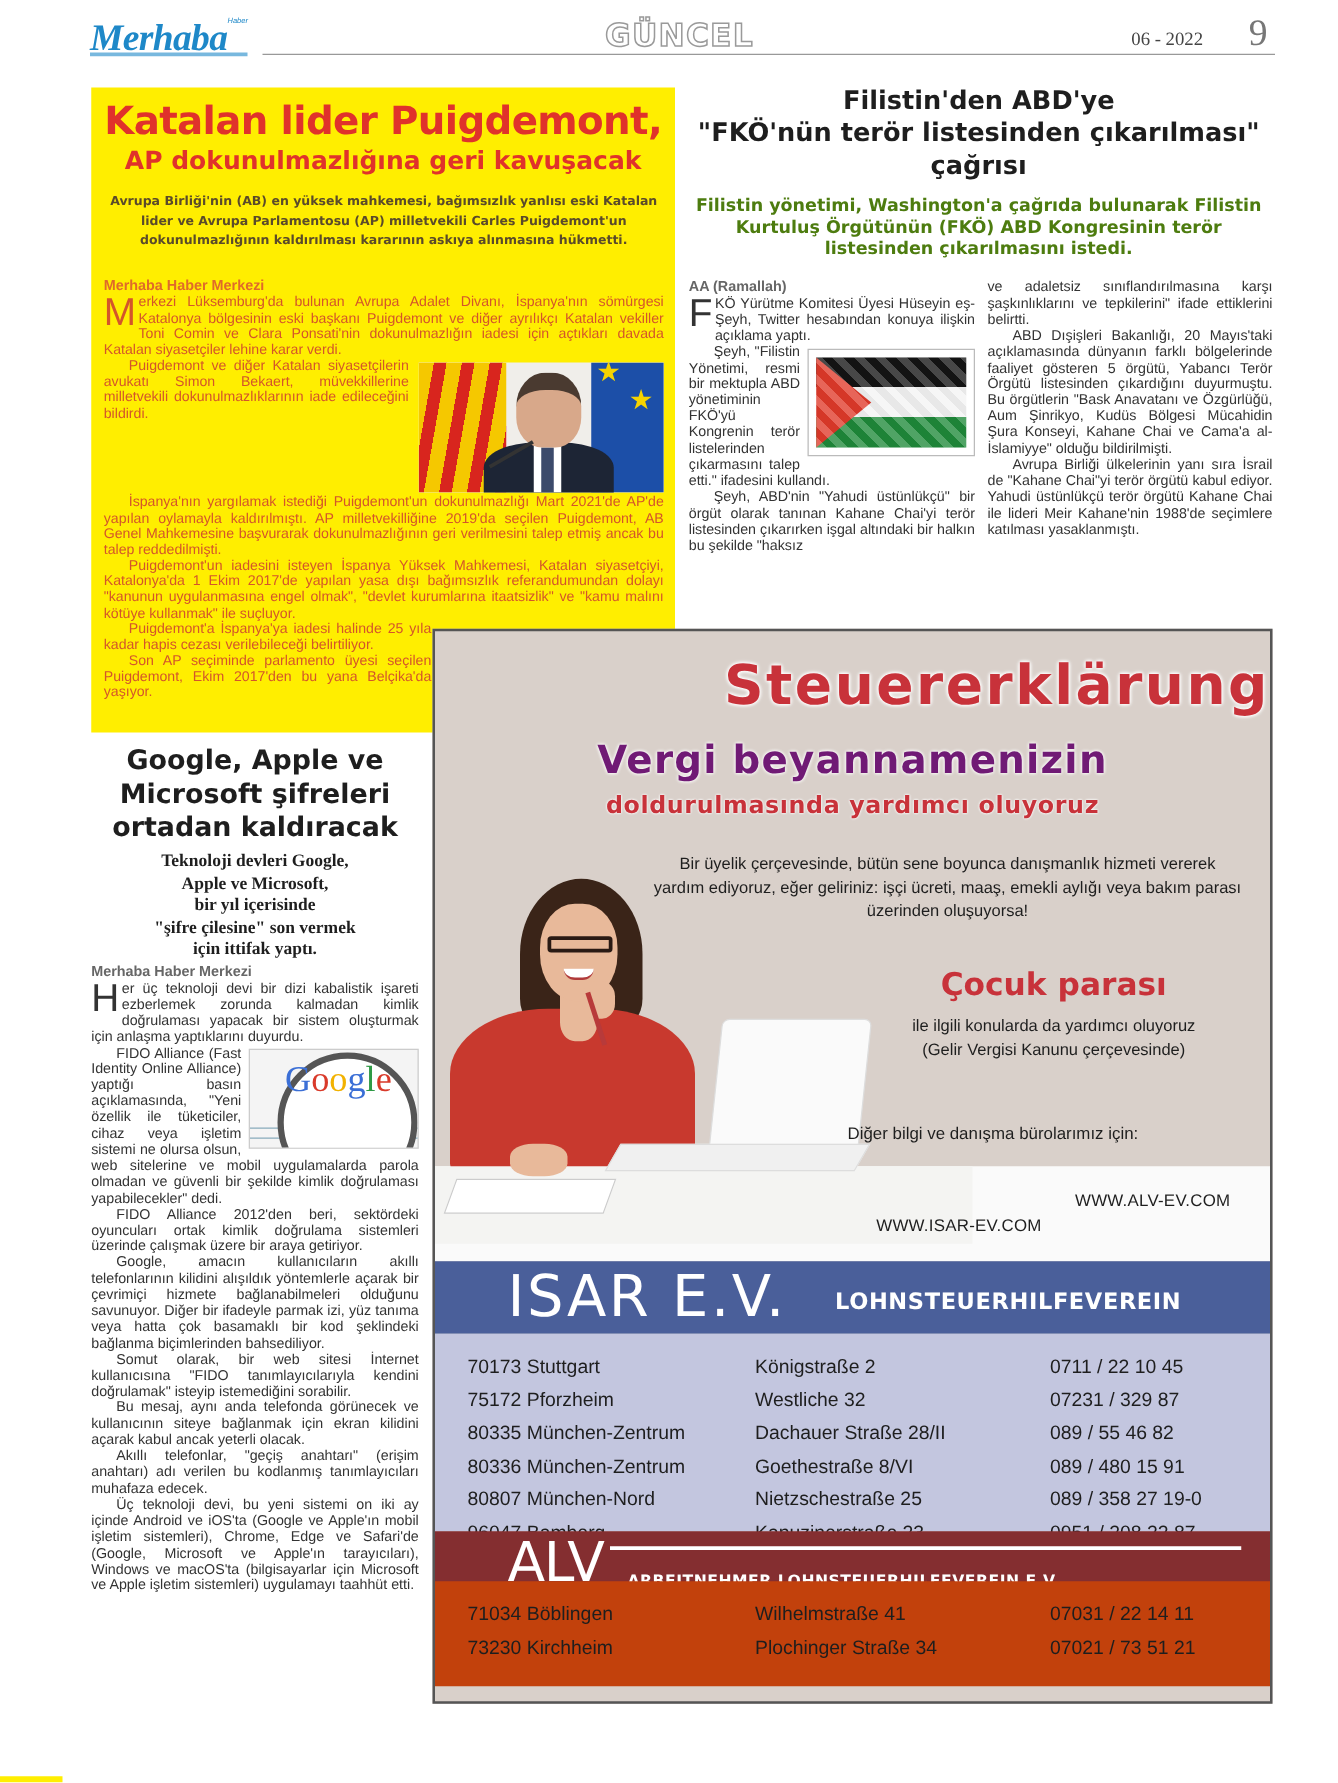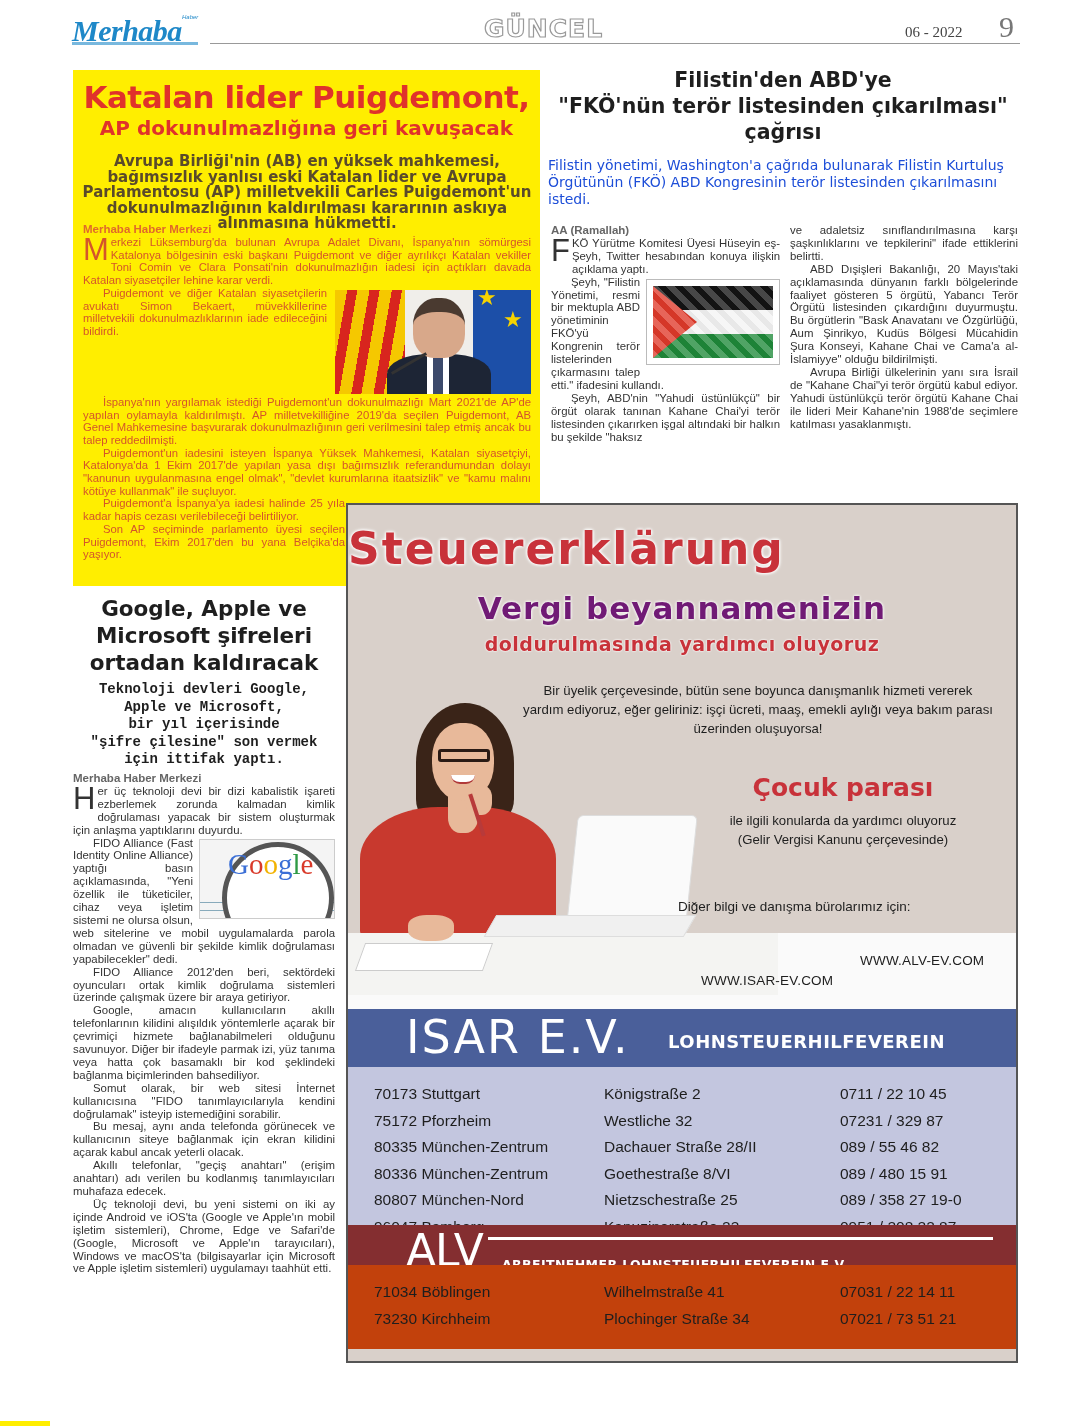--- a/index.html
+++ b/index.html
@@ -12,71 +12,71 @@
   .masthead-bar { position: absolute; left: 72px; top: 42px; width: 126px; height: 3px; background: #1e88c8; opacity: .6; }
   .header-rule { position: absolute; left: 210px; top: 43px; width: 810px; height: 1px; background: #999; }
   .section-name { position: absolute; left: 484px; top: 14px; font-family: "DejaVu Sans", sans-serif; font-weight: bold; font-size: 25px; color: #fff; -webkit-text-stroke: 1.2px #9a9a9a; letter-spacing: 1px; }
   .issue-date { position: absolute; left: 905px; top: 24px; font-family: "Liberation Serif", serif; font-size: 15px; color: #444; }
   .page-num { position: absolute; left: 999px; top: 10px; font-family: "Liberation Serif", serif; font-size: 30px; color: #777; }
 
   
   .yellow-box { position: absolute; left: 73px; top: 70px; width: 467px; height: 516px; background: #ffee00; }
   .a1-title { position: absolute; left: 0; top: 10px; width: 467px; text-align: center; font-family: "DejaVu Sans", sans-serif; font-weight: bold; font-size: 31px; color: #e0322b; letter-spacing: -0.5px; line-height: 34px; }
   .a1-sub { position: absolute; left: 0; top: 46px; width: 467px; text-align: center; font-family: "DejaVu Sans", sans-serif; font-weight: bold; font-size: 20px; color: #e0322b; line-height: 24px; }
-  .a1-lede { position: absolute; left: 8px; top: 84px; width: 452px; text-align: center; font-family: "DejaVu Sans", sans-serif; font-weight: bold; font-size: 15px; color: #5a4a2a; line-height: 15.5px; }
+  .a1-lede { position: absolute; left: 8px; top: 84px; width: 452px; text-align: center; font-family: "DejaVu Sans", sans-serif; font-weight: bold; font-size: 10px; color: #5a4a2a; line-height: 15.5px; }
   .a1-byline { position: absolute; left: 10px; top: 153px; font-weight: bold; font-size: 11.5px; color: #e06a2a; }
   .a1-body { position: absolute; left: 10px; top: 166px; width: 448px; font-size: 11.3px; line-height: 12.7px; color: #d4552a; text-align: justify; }
   .a1-body p { text-indent: 20px; }
   .a1-body p.first { text-indent: 0; }
   .dropcap { float: left; font-size: 31px; line-height: 26px; margin-right: 2px; margin-top: 1px; color: #d4552a; }
   .photo-puig { float: right; width: 196px; height: 104px; margin: 3px 0 2px 8px; position: relative; overflow: hidden; background: #f0eeea; }
   .photo-puig .flag-cat { position: absolute; left: 0; top: 0; width: 70px; height: 104px; background: repeating-linear-gradient(100deg, #f5c800 0 12px, #d8251e 12px 22px); }
   .photo-puig .flag-eu { position: absolute; right: 0; top: 0; width: 58px; height: 104px; background: #1c4fa8; }
   .photo-puig .star { position: absolute; color: #f6d300; font-size: 22px; }
   .photo-puig .person-head { position: absolute; left: 78px; top: 8px; width: 52px; height: 60px; border-radius: 45% 45% 40% 40%; background: #d8a88a; border-top: 14px solid #4a3a30; }
   .photo-puig .person-body { position: absolute; left: 52px; top: 64px; width: 104px; height: 50px; border-radius: 40% 40% 0 0; background: #1d2535; }
   .photo-puig .shirt { position: absolute; left: 92px; top: 64px; width: 22px; height: 40px; background: #fff; }
   .photo-puig .tie { position: absolute; left: 98px; top: 68px; width: 10px; height: 36px; background: #3c4a6b; }
   .photo-puig .mic { position: absolute; left: 54px; top: 72px; width: 40px; height: 3px; background: #333; transform: rotate(-30deg); }
   .a1-tail { clear: both; }
   .a1-narrow { width: 262px; }
 
   
   .a2-title { position: absolute; left: 548px; top: 67px; width: 470px; text-align: center; font-family: "DejaVu Sans", sans-serif; font-weight: bold; font-size: 20.5px; line-height: 26px; color: #1e1e1e; }
-  .a2-lede { position: absolute; left: 548px; top: 157px; width: 470px; font-family: "DejaVu Sans", sans-serif; font-weight: normal; font-size: 14px; line-height: 17px; color: #1d4ed8; }
+  .a2-lede { position: absolute; left: 548px; top: 157px; width: 470px; text-align: center; font-family: "DejaVu Sans", sans-serif; font-weight: bold; font-size: 14px; line-height: 17px; color: #4d7c0f; }
   .col { position: absolute; font-size: 11.4px; line-height: 12.9px; color: #333; text-align: justify; }
   .col p { text-indent: 20px; }
   .col p.first { text-indent: 0; }
   .byline { font-weight: bold; color: #666; font-size: 11.5px; }
   .a2-col1 { left: 551px; top: 224px; width: 229px; }
   .a2-col2 { left: 790px; top: 224px; width: 228px; }
   .dropcap-dark { float: left; font-size: 31px; line-height: 26px; margin-right: 2px; margin-top: 1px; color: #333; }
   .flag-ps { float: right; width: 134px; height: 86px; margin: 3px 0 2px 6px; border: 1px solid #bbb; padding: 6px; background: #fff; }
   .flag-ps-inner { position: relative; width: 100%; height: 100%; background: linear-gradient(#141414 0 33%, #f4f4f4 33% 66%, #1f8a3a 66% 100%); }
   .flag-ps-inner::before { content: ""; position: absolute; left: 0; top: 0; width: 0; height: 0; border-top: 36px solid transparent; border-bottom: 36px solid transparent; border-left: 44px solid #e03a2a; }
   .flag-ps-inner::after { content: ""; position: absolute; inset: 0; background: repeating-linear-gradient(45deg, rgba(255,255,255,0.22) 0 6px, rgba(0,0,0,0.05) 6px 12px); }
 
   
   .a3-title { position: absolute; left: 68px; top: 595px; width: 272px; text-align: center; font-family: "DejaVu Sans", sans-serif; font-weight: bold; font-size: 21.5px; line-height: 27px; color: #1e1e1e; }
-  .a3-lede { position: absolute; left: 68px; top: 681px; width: 272px; text-align: center; font-family: Liberation Mono, monospace; font-weight: bold; font-size: 14px; line-height: 17.5px; color: #1e1e1e; }
+  .a3-lede { position: absolute; left: 68px; top: 681px; width: 272px; text-align: center; font-family: Liberation Serif, serif; font-weight: bold; font-size: 14px; line-height: 17.5px; color: #1e1e1e; }
   .a3-col { left: 73px; top: 772px; width: 262px; }
   .google-img { float: right; width: 136px; height: 80px; margin: 2px 0 2px 6px; border: 1px solid #ccc; background: #f4f4f4; position: relative; overflow: hidden; }
   .google-lens { position: absolute; left: 22px; top: 2px; width: 112px; height: 112px; border-radius: 50%; border: 5px solid #555; background: #fff; }
   .google-word { position: absolute; left: 28px; top: 18px; font-family: "Liberation Serif", serif; font-size: 29px; }
   .google-word span:nth-child(1){color:#3b6fd6}
   .google-word span:nth-child(2){color:#d93a2a}
   .google-word span:nth-child(3){color:#f2b200}
   .google-word span:nth-child(4){color:#3b6fd6}
   .google-word span:nth-child(5){color:#2e9a45}
   .google-word span:nth-child(6){color:#d93a2a}
   .google-line { position: absolute; left: 0; width: 136px; height: 1px; background: #8ab; }
 
   
   .ad { position: absolute; left: 346px; top: 503px; width: 672px; height: 860px; border: 2px solid #555; background: #d9d0ca; overflow: hidden; }
-  .ad-title { position: absolute; left: 0; top: 18px; width: 100%; text-align: left; font-family: "DejaVu Sans", sans-serif; font-weight: bold; font-size: 44px; letter-spacing: 2px; color: #c8323a; text-shadow: 0 0 3px #fff, 0 0 3px #fff, 0 0 4px #fff; }
+  .ad-title { position: absolute; left: 0; top: 18px; width: 100%; text-align: right; font-family: "DejaVu Sans", sans-serif; font-weight: bold; font-size: 44px; letter-spacing: 2px; color: #c8323a; text-shadow: 0 0 3px #fff, 0 0 3px #fff, 0 0 4px #fff; }
   .ad-sub1 { position: absolute; left: 0; top: 85px; width: 100%; text-align: center; font-family: "DejaVu Sans", sans-serif; font-weight: bold; font-size: 31px; letter-spacing: 1px; color: #701a75; text-shadow: 0 0 3px #fff, 0 0 3px #fff; }
   .ad-sub2 { position: absolute; left: 0; top: 128px; width: 100%; text-align: center; font-family: "DejaVu Sans", sans-serif; font-weight: bold; font-size: 19px; letter-spacing: 0.5px; color: #c8323a; text-shadow: 0 0 2px #fff, 0 0 2px #fff; }
   .ad-desc { position: absolute; left: 175px; top: 176px; width: 470px; text-align: center; font-size: 13.2px; line-height: 19px; color: #1e1e1e; }
   .ad-child-title { position: absolute; left: 330px; top: 268px; width: 330px; text-align: center; font-family: "DejaVu Sans", sans-serif; font-weight: bold; font-size: 25px; color: #c8323a; }
   .ad-child-desc { position: absolute; left: 330px; top: 306px; width: 330px; text-align: center; font-size: 13.2px; line-height: 19px; color: #1e1e1e; }
   .ad-info { position: absolute; left: 330px; top: 394px; width: 330px; font-size: 13.5px; color: #1e1e1e; }
   .ad-white { position: absolute; left: 0; top: 428px; width: 100%; height: 76px; background: #fafafa; }
   .ad-web { position: absolute; top: 448px; font-size: 13.5px; color: #1e1e1e; letter-spacing: 0.2px; }
   .ad-web1 { left: 353px; margin-top: 20px; }
   .ad-web2 { left: 512px; }

